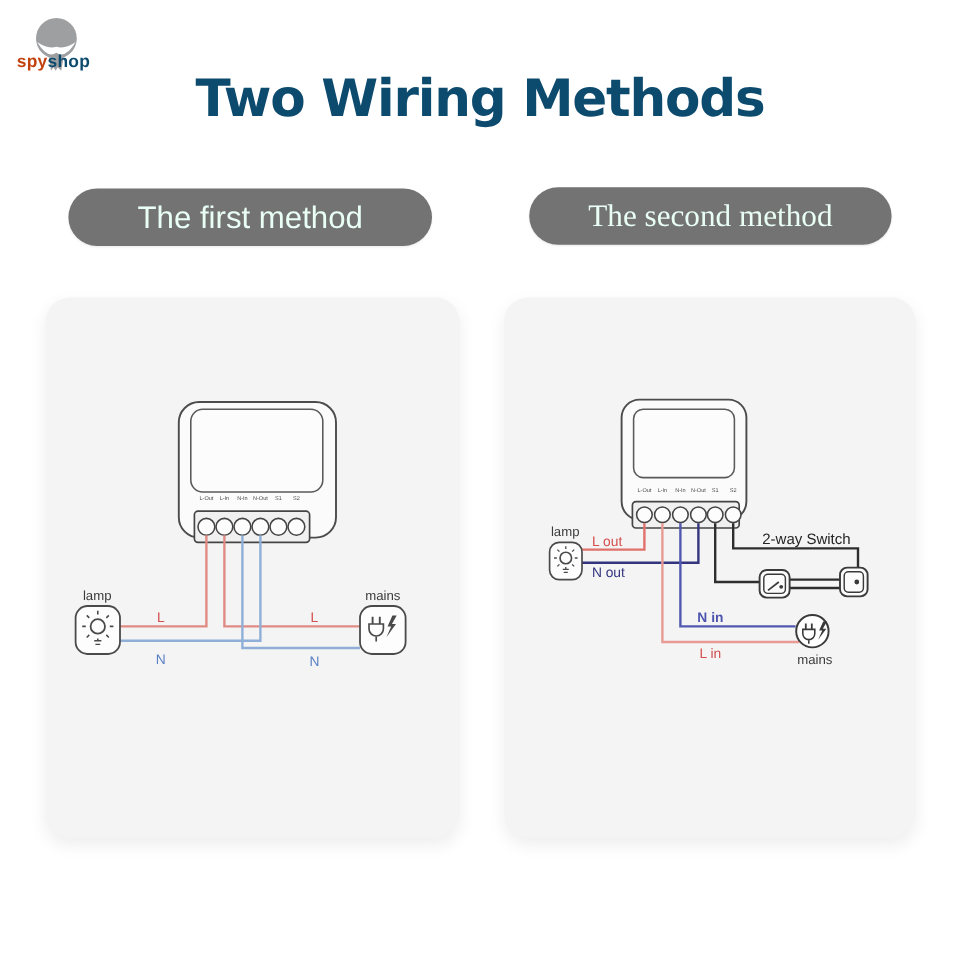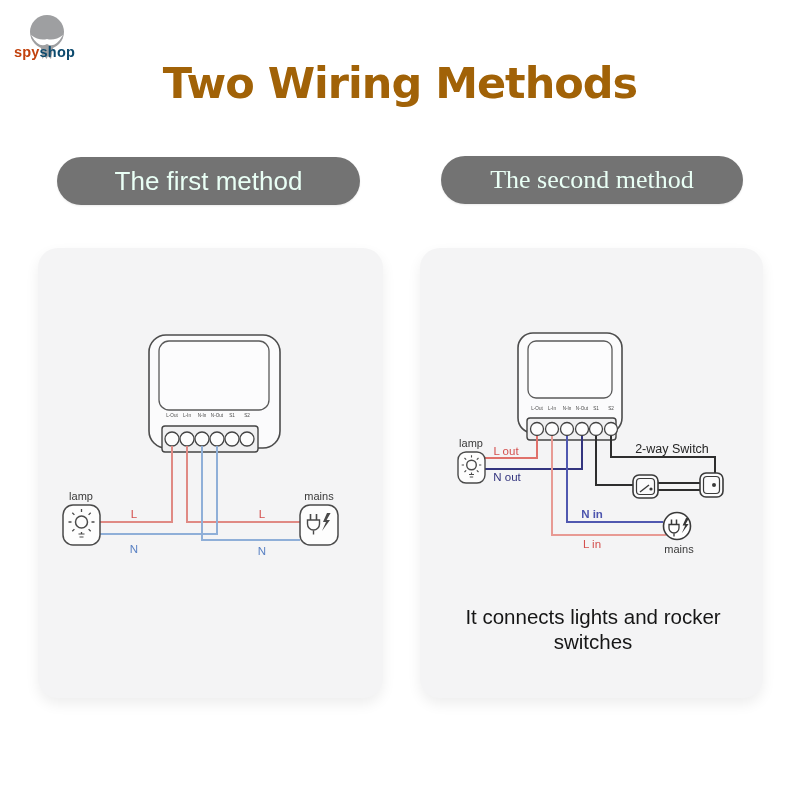--- a/index.html
+++ b/index.html
@@ -7,21 +7,21 @@
     width:800px;height:800px;position:relative;background:#ffffff;
     font-family:"Liberation Sans",sans-serif;overflow:hidden;
   }
   .logo{position:absolute;left:12px;top:6px;width:90px;}
   .logo-text{position:absolute;left:14px;top:44px;font-size:14.5px;font-weight:bold;letter-spacing:.2px;}
   .logo-text .spy{color:#c2410c;}
   .logo-text .shop{color:#0c4a6e;}
   .title{
     position:absolute;left:0;top:58px;width:800px;text-align:center;
     font-family:"DejaVu Sans",sans-serif;font-weight:bold;font-size:43px;
-    color:#a16207;letter-spacing:-1px;
+    color:#0c4a6e;letter-spacing:-1px;
   }
   .banner{
     position:absolute;height:48px;border-radius:24px;background:#737373;
     color:#e9fff5;font-size:26px;display:flex;align-items:center;justify-content:center;
     box-shadow:0 1px 2px rgba(0,0,0,0.08);
   }
   .banner.first{left:57px;top:157px;width:303px;}
   .banner.second{left:441px;top:156px;width:302px;font-family:Liberation Serif, serif;}
   .panel{
     position:absolute;background:#f4f4f5;border-radius:20px;
@@ -177,14 +177,13 @@
 
     <g stroke="#3a3a3a" fill="none" stroke-width="1.6">
       <circle cx="257" cy="278" r="13.5" fill="#ffffff"></circle>
       <path d="M251.5,271.5 v5 M256.5,271.5 v5" stroke-width="1.5"></path>
       <path d="M249,276.5 h10 v3.5 a5,5 0 0 1 -10,0 z" stroke-width="1.3"></path>
       <path d="M254,285.5 v3" stroke-width="1.3"></path>
       <path d="M266,270 l-3.4,7.5 h2.6 l-3.4,7.7 l6.8,-9.3 h-2.9 l3.4,-5.9 z" fill="#3a3a3a" stroke="none"></path>
     </g>
     <text class="icon-label" x="259" y="305" text-anchor="middle" font-size="10.5">mains</text>
   </svg>
-  <div class="caption right">It connects lights and rocker switches</div>
 </div>
 
 </body></html>

